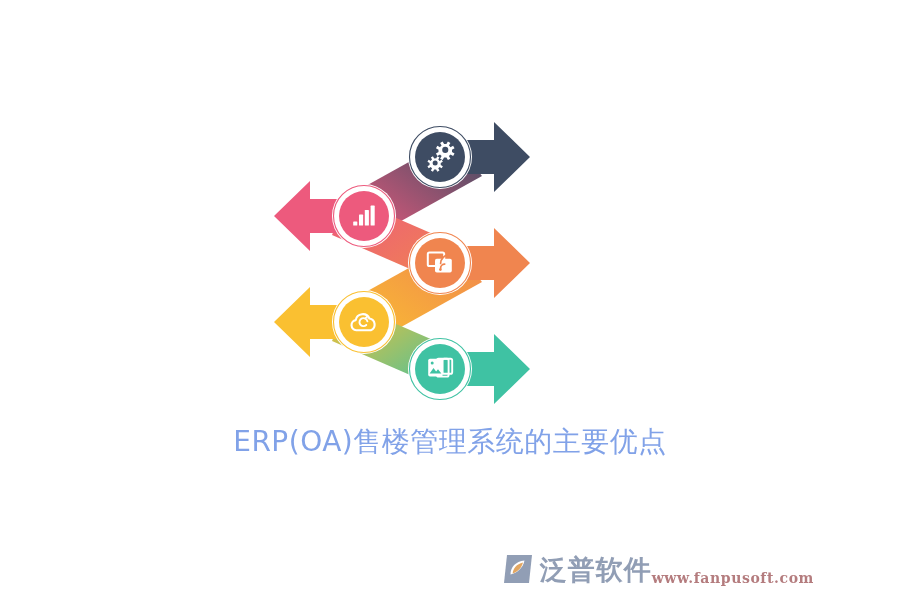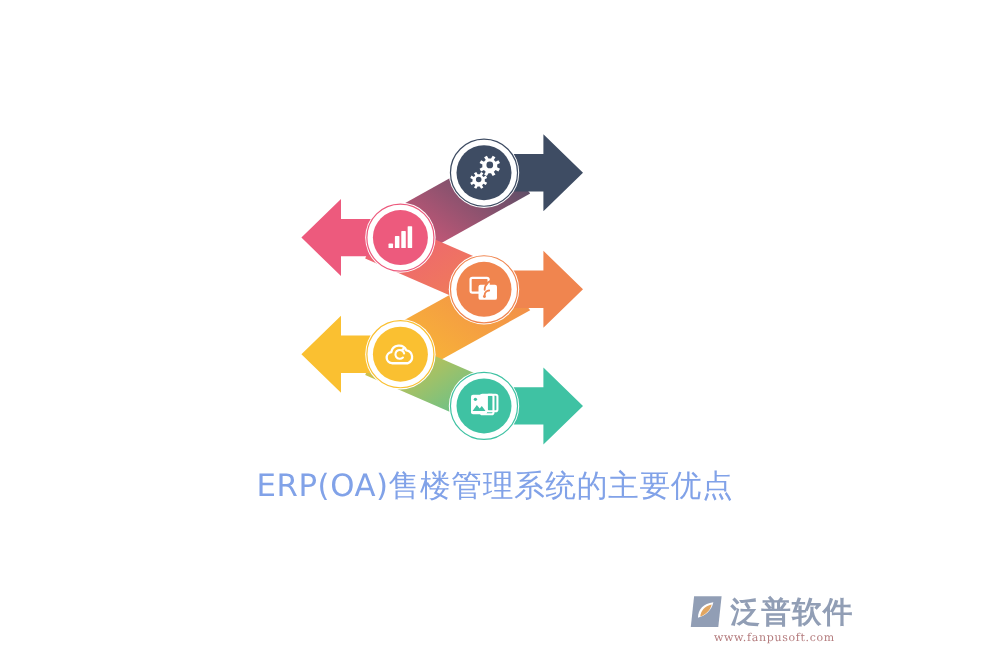--- a/index.html
+++ b/index.html
@@ -13,20 +13,21 @@
     font-family: "Liberation Sans", "DejaVu Sans", sans-serif;
     overflow: hidden;
     position: relative;
   }
 
   #page {
     position: relative;
     width: 792px;
     height: 600px;
     background: #ffffff;
+    padding-left: 40px;
   }
 
   
   #infographic {
     position: absolute;
     left: 0;
     top: 0;
     width: 900px;
     height: 420px;
   }
@@ -52,21 +53,21 @@
     color: #81A2E8;
     white-space: nowrap;
   }
 
   
   #watermark {
     position: absolute;
     right: 16px;
     bottom: 14px;
     display: flex;
-    flex-direction: column;
+    flex-direction: row;
     align-items: flex-end;
     opacity: 0.97;
   }
   #brand-row {
     display: flex;
     align-items: center;
     gap: 5px;
   }
   #brand-logo-mark {
     width: 34px;
@@ -76,26 +77,26 @@
   #brand-name {
     font-family: "DejaVu Sans", "Liberation Sans", sans-serif;
     font-size: 27px;
     font-weight: 700;
     color: #8E9BB3;
     letter-spacing: 1px;
     line-height: 1;
   }
   #brand-url {
     font-family: "DejaVu Serif", "Liberation Serif", serif;
-    font-size: 10px;
-    font-weight: 400;
+    font-size: 14px;
+    font-weight: 700;
     color: #B2787A;
     letter-spacing: 0.6px;
     margin-top: 2px;
-    margin-right: 17px;
+    margin-right: 2px;
   }
 </style>
 </head>
 <body>
 
 <div id="page">
 
   <div id="infographic">
     <svg width="900" height="420" viewBox="0 0 900 420" xmlns="http://www.w3.org/2000/svg">
       <defs>

